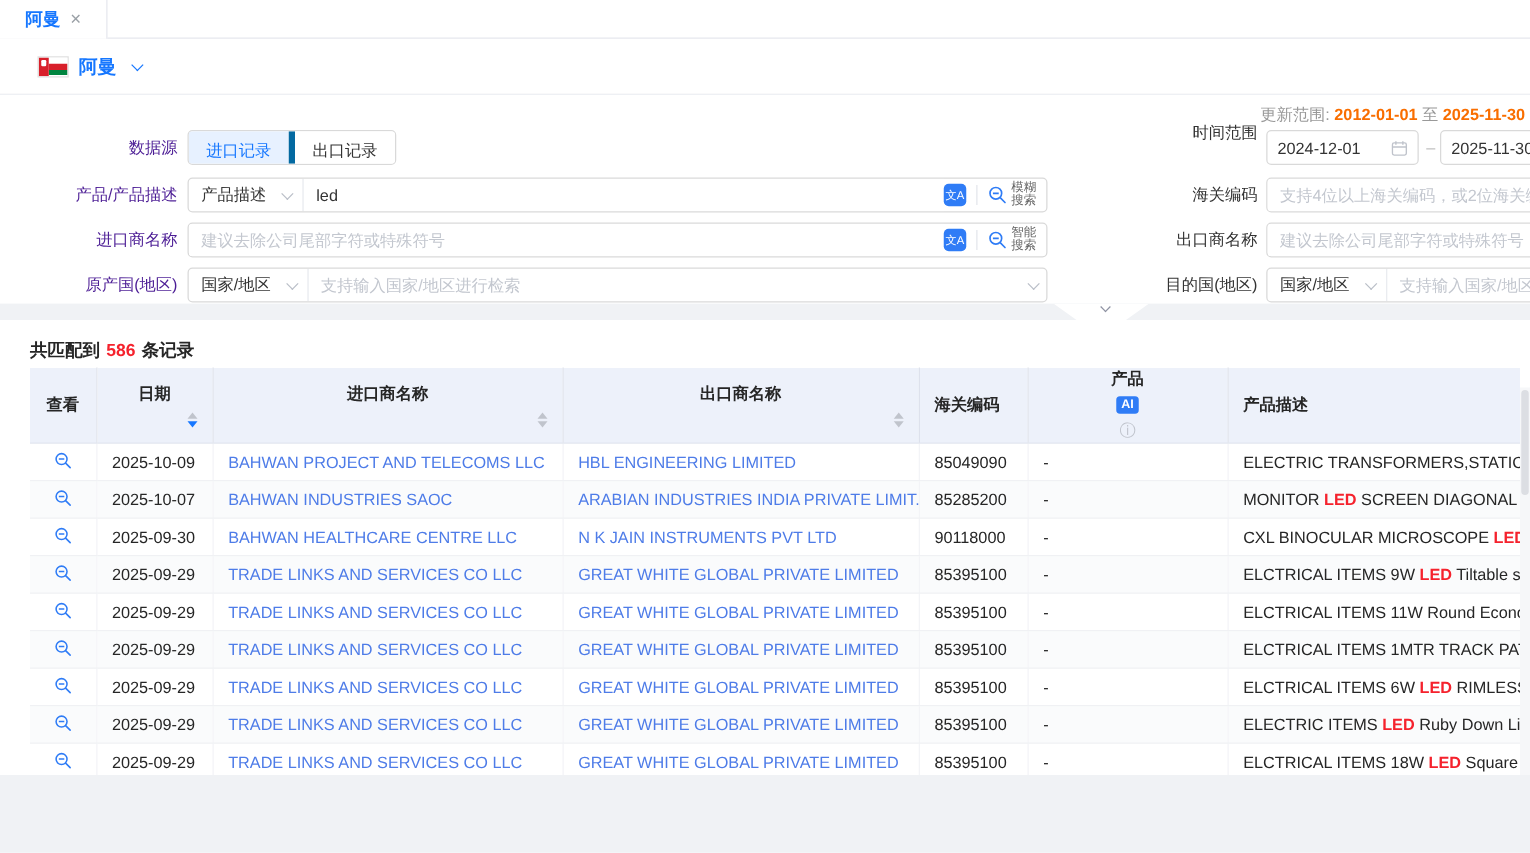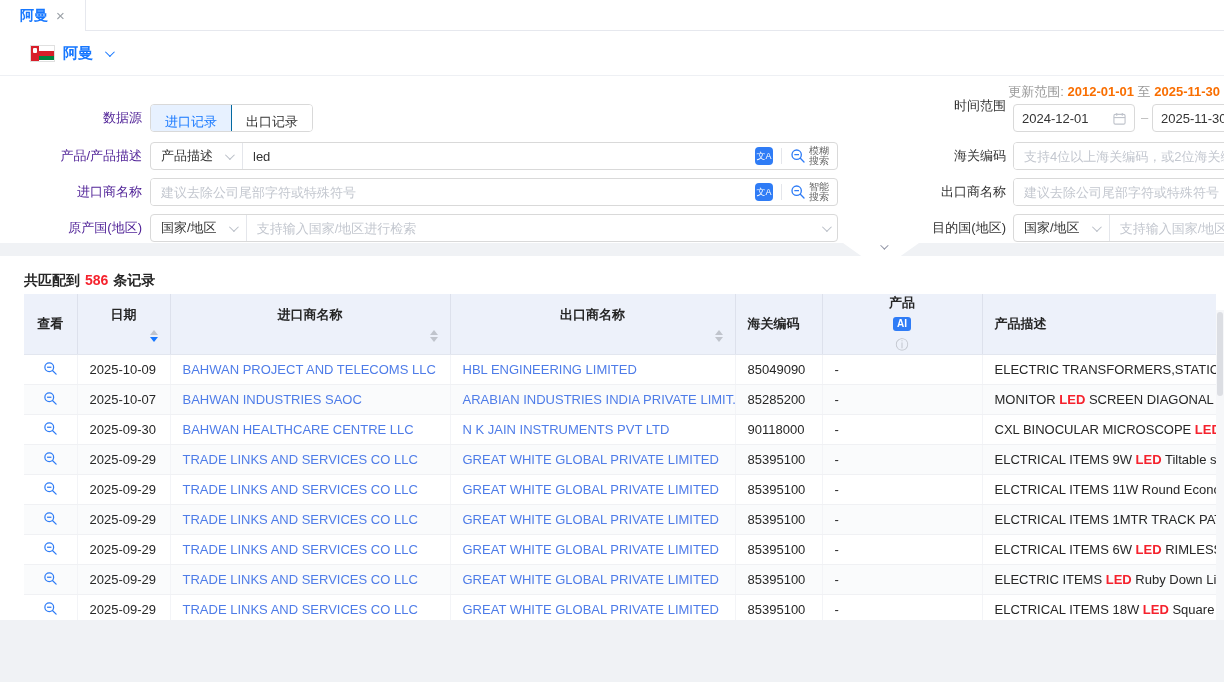--- a/index.html
+++ b/index.html
@@ -30,23 +30,23 @@
   
   .form-panel { position:relative; height:168px; background:#fff; border-top:1px solid #eef0f4; }
   .f-label { position:absolute; width:142px; text-align:right; color:#4c1d95; line-height:28px; }
   .f-label-r { position:absolute; left:880px; width:126px; text-align:right; color:#333; line-height:28px; }
 
   .update-range { position:absolute; top:7px; right:4px; color:#999; font-size:13px; }
   .update-range b { color:#f96e00; }
 
   .seg-group { position:absolute; left:150px; display:inline-flex; border:1px solid #d9d9d9;
     border-radius:4px; overflow:hidden; height:28px; }
-  .seg { padding:4px 14px; line-height:26px; background:#fff; color:#333; cursor:pointer; }
+  .seg { padding:4px 14px; line-height:26px; background:#fff; color:#333; cursor:pointer;font-family:Liberation Mono, monospace; }
   .seg.active { background:#e7f1ff; color:#1677ff; }
-  .seg + .seg { border-left:1px solid #0369a1; }
+  .seg + .seg { border-left:5px solid #0369a1; }
 
   .input-group { position:absolute; left:150px; width:688px; height:28px; border:1px solid #d9d9d9;
     border-radius:4px; background:#fff; display:flex; align-items:center; overflow:hidden; }
   .ig-select { flex:0 0 auto; padding:0 10px; height:100%; display:flex; align-items:center; gap:8px;
     border-right:1px solid #e4e6eb; color:#333; cursor:pointer; }
   .ig-input { flex:1 1 auto; border:0; outline:none; height:100%; padding:0 10px; font-size:13px;
     color:#333; min-width:0; font-family:inherit; }
   .ig-input::placeholder { color:#c3c7cf; }
   .ig-icons { flex:0 0 auto; display:flex; align-items:center; gap:8px; padding-right:8px; }
   .translate-ic { width:18px; height:18px; background:#2f7cf6; border-radius:4px; color:#fff;

